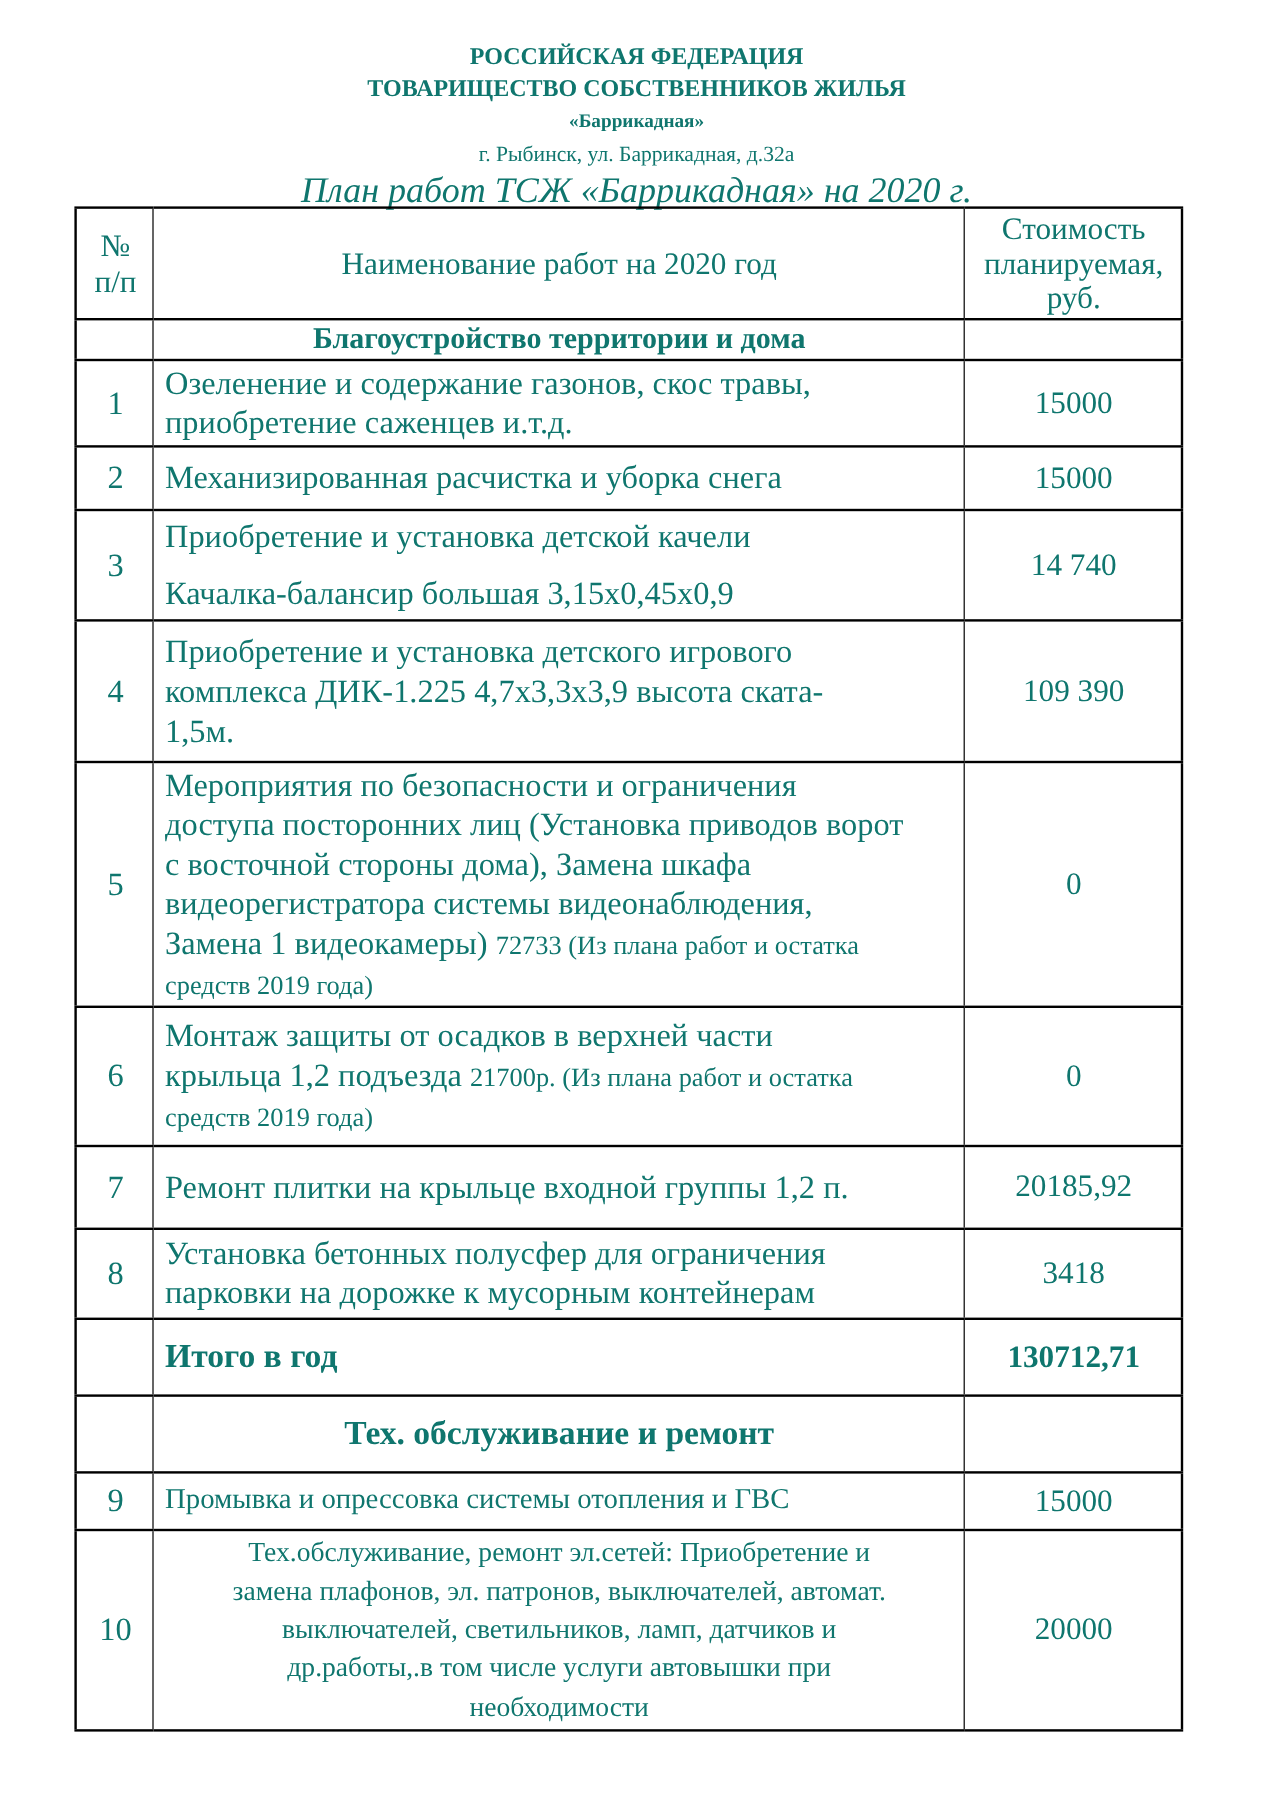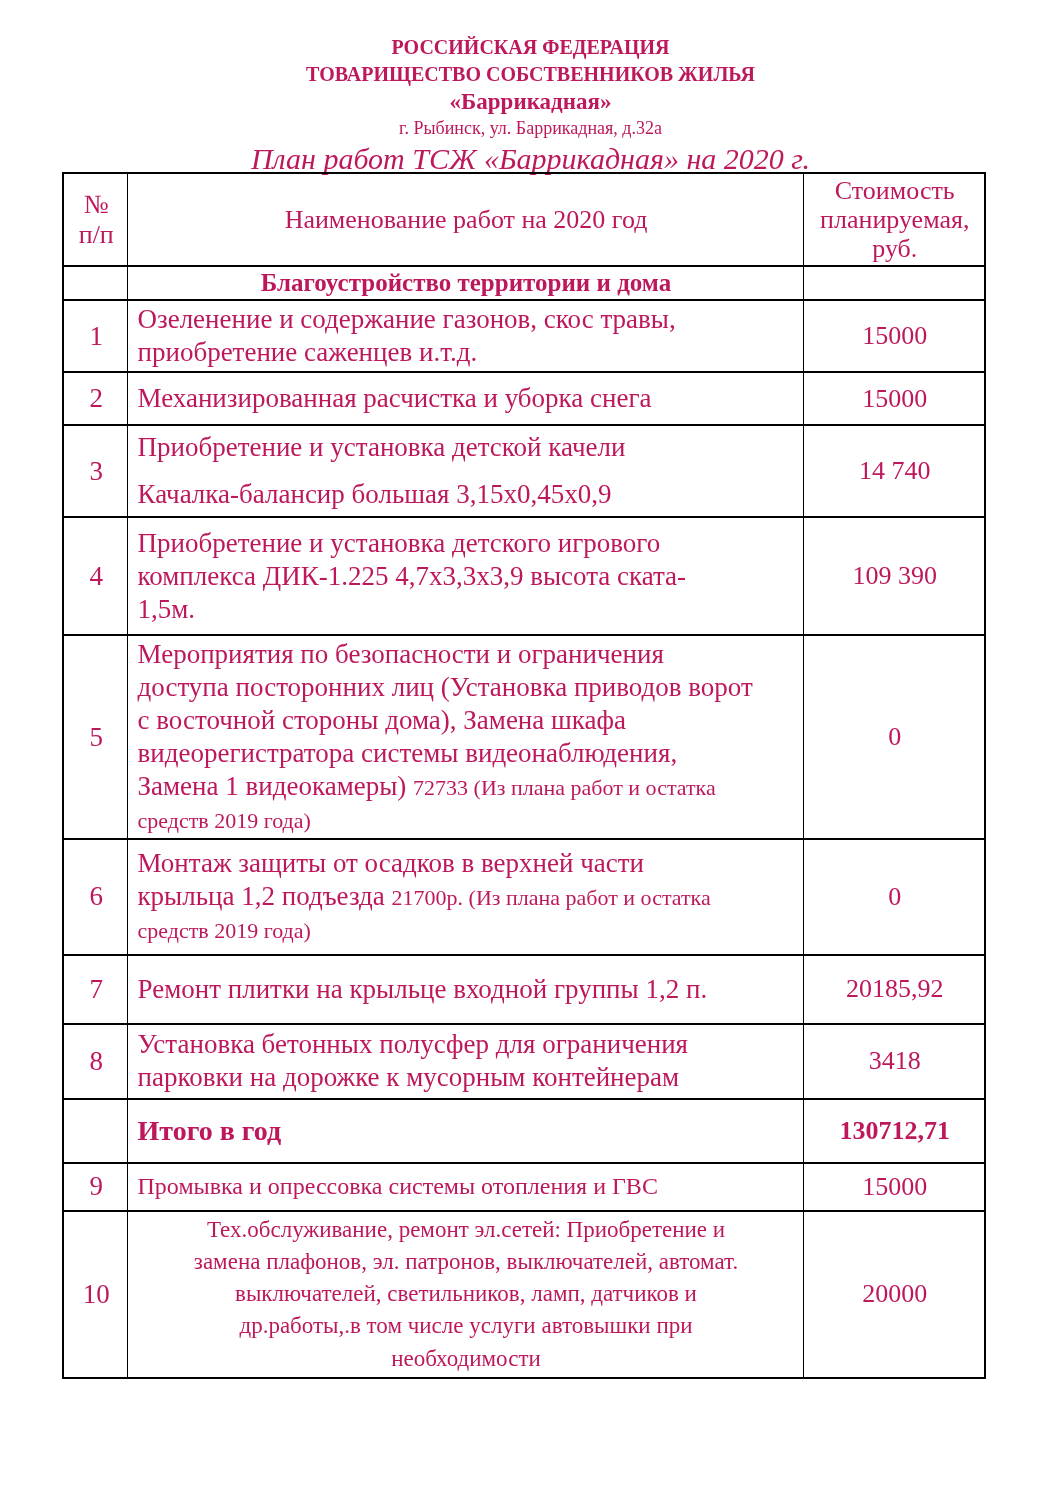--- a/index.html
+++ b/index.html
@@ -1,34 +1,34 @@
 <!DOCTYPE html>
 <html lang="ru"><head>
 <meta charset="utf-8">
 <style>
   html, body { margin: 0; padding: 0; background: #ffffff; }
   .page {
     position: relative;
     width: 1061px;
     height: 1500px;
     background: #ffffff;
-    color: #be185d;
+    color: #0f766e;
     font-family: "Liberation Serif", "DejaVu Serif", serif;
     overflow: hidden;
   }
 
   
   .doc-header {
     position: absolute;
     top: 34px; left: 0;
     width: 100%;
     text-align: center;
   }
   .org-line1, .org-line2 { font-weight: bold; font-size: 20px; line-height: 27px; }
-  .org-line3 { font-weight: bold; font-size: 23px; line-height: 27px; }
+  .org-line3 { font-weight: bold; font-size: 16px; line-height: 27px; }
   .org-line4 { font-weight: normal; font-size: 18px; line-height: 27px; }
   .doc-title { font-weight: normal; font-size: 30px; line-height: 33px; margin-top: 0px; font-style: italic; }
 
   
   table.plan {
     position: absolute;
     top: 172px; left: 62px;
     width: 922px;
     border-collapse: collapse;
     table-layout: fixed;
@@ -177,20 +177,25 @@
 парковки на дорожке к мусорным контейнерам</span></td>
         <td class="cost-cell">3418</td>
       </tr>
 
       <tr class="h-tot">
         <td class="num-cell"></td>
         <td class="work-cell total-label">Итого в год</td>
         <td class="cost-cell total-cost">130712,71</td>
       </tr>
 
+      <tr class="h-s2">
+        <td class="num-cell"></td>
+        <td class="section2-cell">Тех. обслуживание и ремонт</td>
+        <td class="cost-cell"></td>
+      </tr>
 
       <tr class="h-r9">
         <td class="num-cell top-align">9</td>
         <td class="work-cell r9-work"><span class="prewrap">Промывка и опрессовка системы отопления и ГВС</span></td>
         <td class="cost-cell">15000</td>
       </tr>
 
       <tr class="h-r10">
         <td class="num-cell top-align">10</td>
         <td class="work-cell r10-work"><span class="prewrap">Тех.обслуживание, ремонт эл.сетей:  Приобретение и

